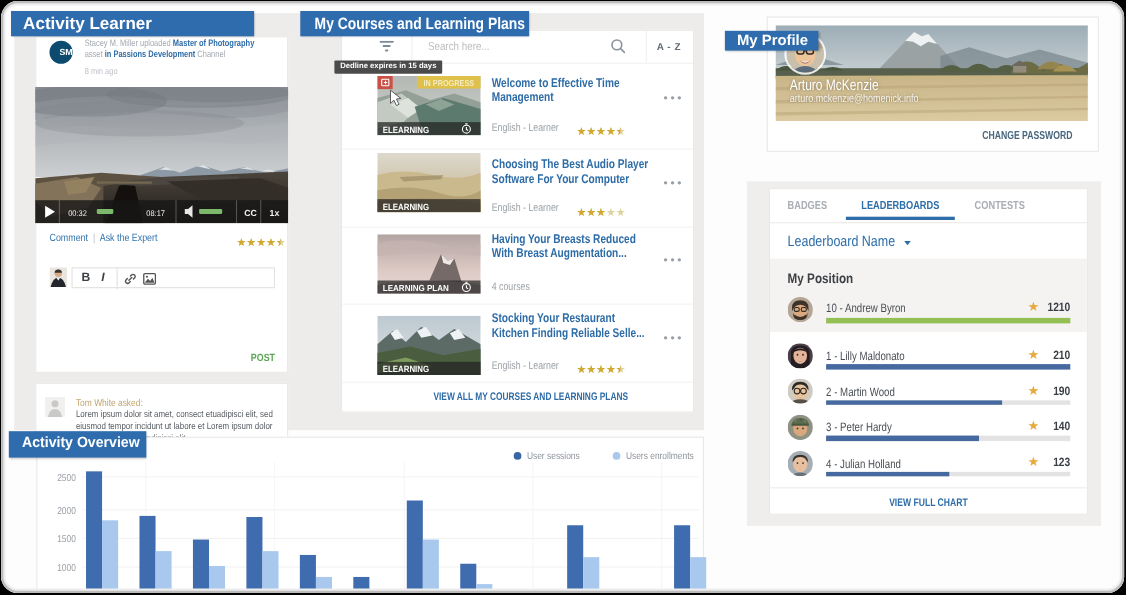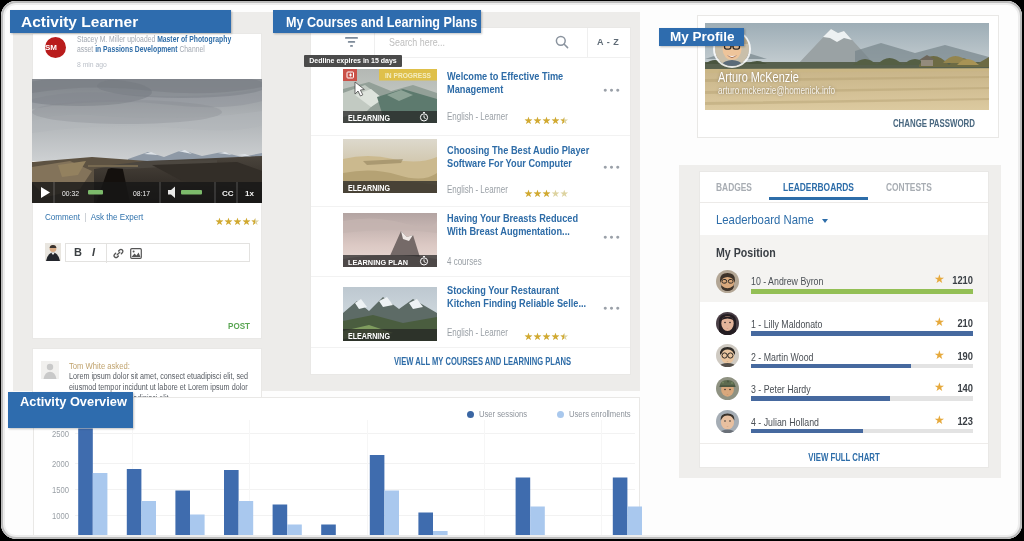--- a/index.html
+++ b/index.html
@@ -18,21 +18,21 @@
 </head>
 <body>
 <div id="stage">
 
 <div class="panel" style="left:13px;top:12px;width:627px;height:379px;"></div>
 <div class="panel" style="left:679px;top:165px;width:322px;height:313px;background:#efeeec;"></div>
 
 <div class="bar" style="left:10px;top:10px;width:221px;height:23px;font-size:15.5px;line-height:23px;padding-left:11px;">Activity Learner</div>
 <div class="card" style="left:32px;top:33px;width:230px;height:306px;"></div>
 
-<div class="abs" style="left:45px;top:37px;width:21px;height:21px;border-radius:50%;background:#b91c1c;color:#fff;font-weight:bold;font-size:8px;text-align:left;line-height:21px;z-index:2;">SM</div>
+<div class="abs" style="left:45px;top:37px;width:21px;height:21px;border-radius:50%;background:#0c4a6e;color:#fff;font-weight:bold;font-size:8px;text-align:right;line-height:21px;z-index:2;">SM</div>
 <div class="abs gtxt" style="left:77px;top:34px;width:190px;font-size:8.5px;line-height:10.2px;z-index:2;white-space:nowrap;transform:scaleX(0.8);transform-origin:0 0;">Stacey M. Miller uploaded <b class="blue">Master of Photography</b><br>asset <b class="blue">in Passions Development</b> Channel</div>
 <div class="abs" style="left:77px;top:60px;font-size:8px;color:#bcc1c9;z-index:2;transform:scaleX(0.85);transform-origin:0 0;">8 min ago</div>
 
 <div class="abs" style="left:32px;top:79px;width:230px;height:124px;z-index:2;">
 <svg width="230" height="124" viewBox="0 0 230 124">
 <defs>
 <linearGradient id="vsky" x1="0" y1="0" x2="0" y2="1">
 <stop offset="0" stop-color="#8f9499"></stop>
             <stop offset="0.55" stop-color="#b3b7ba"></stop>
             <stop offset="1" stop-color="#cdd0d2"></stop>
@@ -397,21 +397,21 @@
 <div class="abs" style="left:751px;top:415.5px;font-size:11px;color:#4a4f55;z-index:2;transform:scaleX(0.8);transform-origin:0 0;">4 - Julian Holland</div>
 <div class="abs" style="left:934px;top:412.5px;font-size:12px;color:#e6a93c;z-index:2;">★</div>
 <div class="abs" style="left:913px;top:414.5px;width:60px;text-align:right;font-size:11px;font-weight:bold;color:#3a3f45;z-index:2;transform:scaleX(0.85);transform-origin:100% 0;">123</div>
 <div class="abs" style="left:751px;top:428.5px;width:222px;height:4.5px;background:#e3e3e3;z-index:2;">
       <div style="width:112px;height:4.5px;background:#46699f;"></div>
     </div>
 <div class="abs" style="left:700px;top:443px;width:288px;border-top:1px solid #eeecea;z-index:2;"></div>
 <div class="abs" style="left:699px;top:452px;width:290px;text-align:center;font-size:10px;font-weight:bold;color:#2d6da9;z-index:2;transform:scaleX(0.78);transform-origin:50% 0;">VIEW FULL CHART</div>
 
 <div class="card" style="left:33px;top:397px;width:607px;height:145px;z-index:4;"></div>
-<div class="bar" style="left:8px;top:392px;width:125px;height:36px;font-size:13.5px;line-height:20px;padding-left:12px;"><span style="display:inline-block;transform:scaleX(0.95);transform-origin:0 50%;">Activity Overview</span></div>
+<div class="bar" style="left:8px;top:392px;width:125px;height:24px;font-size:13.5px;line-height:20px;padding-left:12px;"><span style="display:inline-block;transform:scaleX(0.95);transform-origin:0 50%;">Activity Overview</span></div>
 <div class="abs" style="left:467px;top:411px;width:7px;height:7px;border-radius:50%;background:#3a66a3;z-index:5;"></div>
 <div class="abs" style="left:479px;top:409px;font-size:9px;color:#8d939b;z-index:5;transform:scaleX(0.85);transform-origin:0 0;">User sessions</div>
 <div class="abs" style="left:557px;top:411px;width:7px;height:7px;border-radius:50%;background:#a9c8ed;z-index:5;"></div>
 <div class="abs" style="left:569px;top:409px;font-size:9px;color:#8d939b;z-index:5;transform:scaleX(0.85);transform-origin:0 0;">Users enrollments</div>
 
 <div class="abs" style="left:75px;top:433px;width:560px;border-top:1px solid #f2f2f2;z-index:5;"></div>
 <div class="abs" style="left:75px;top:463px;width:560px;border-top:1px solid #f2f2f2;z-index:5;"></div>
 <div class="abs" style="left:75px;top:489px;width:560px;border-top:1px solid #f2f2f2;z-index:5;"></div>
 <div class="abs" style="left:75px;top:515px;width:560px;border-top:1px solid #f2f2f2;z-index:5;"></div>
 <div class="abs" style="left:132px;top:420px;height:121px;border-left:1px solid #f6f6f6;z-index:5;"></div>

